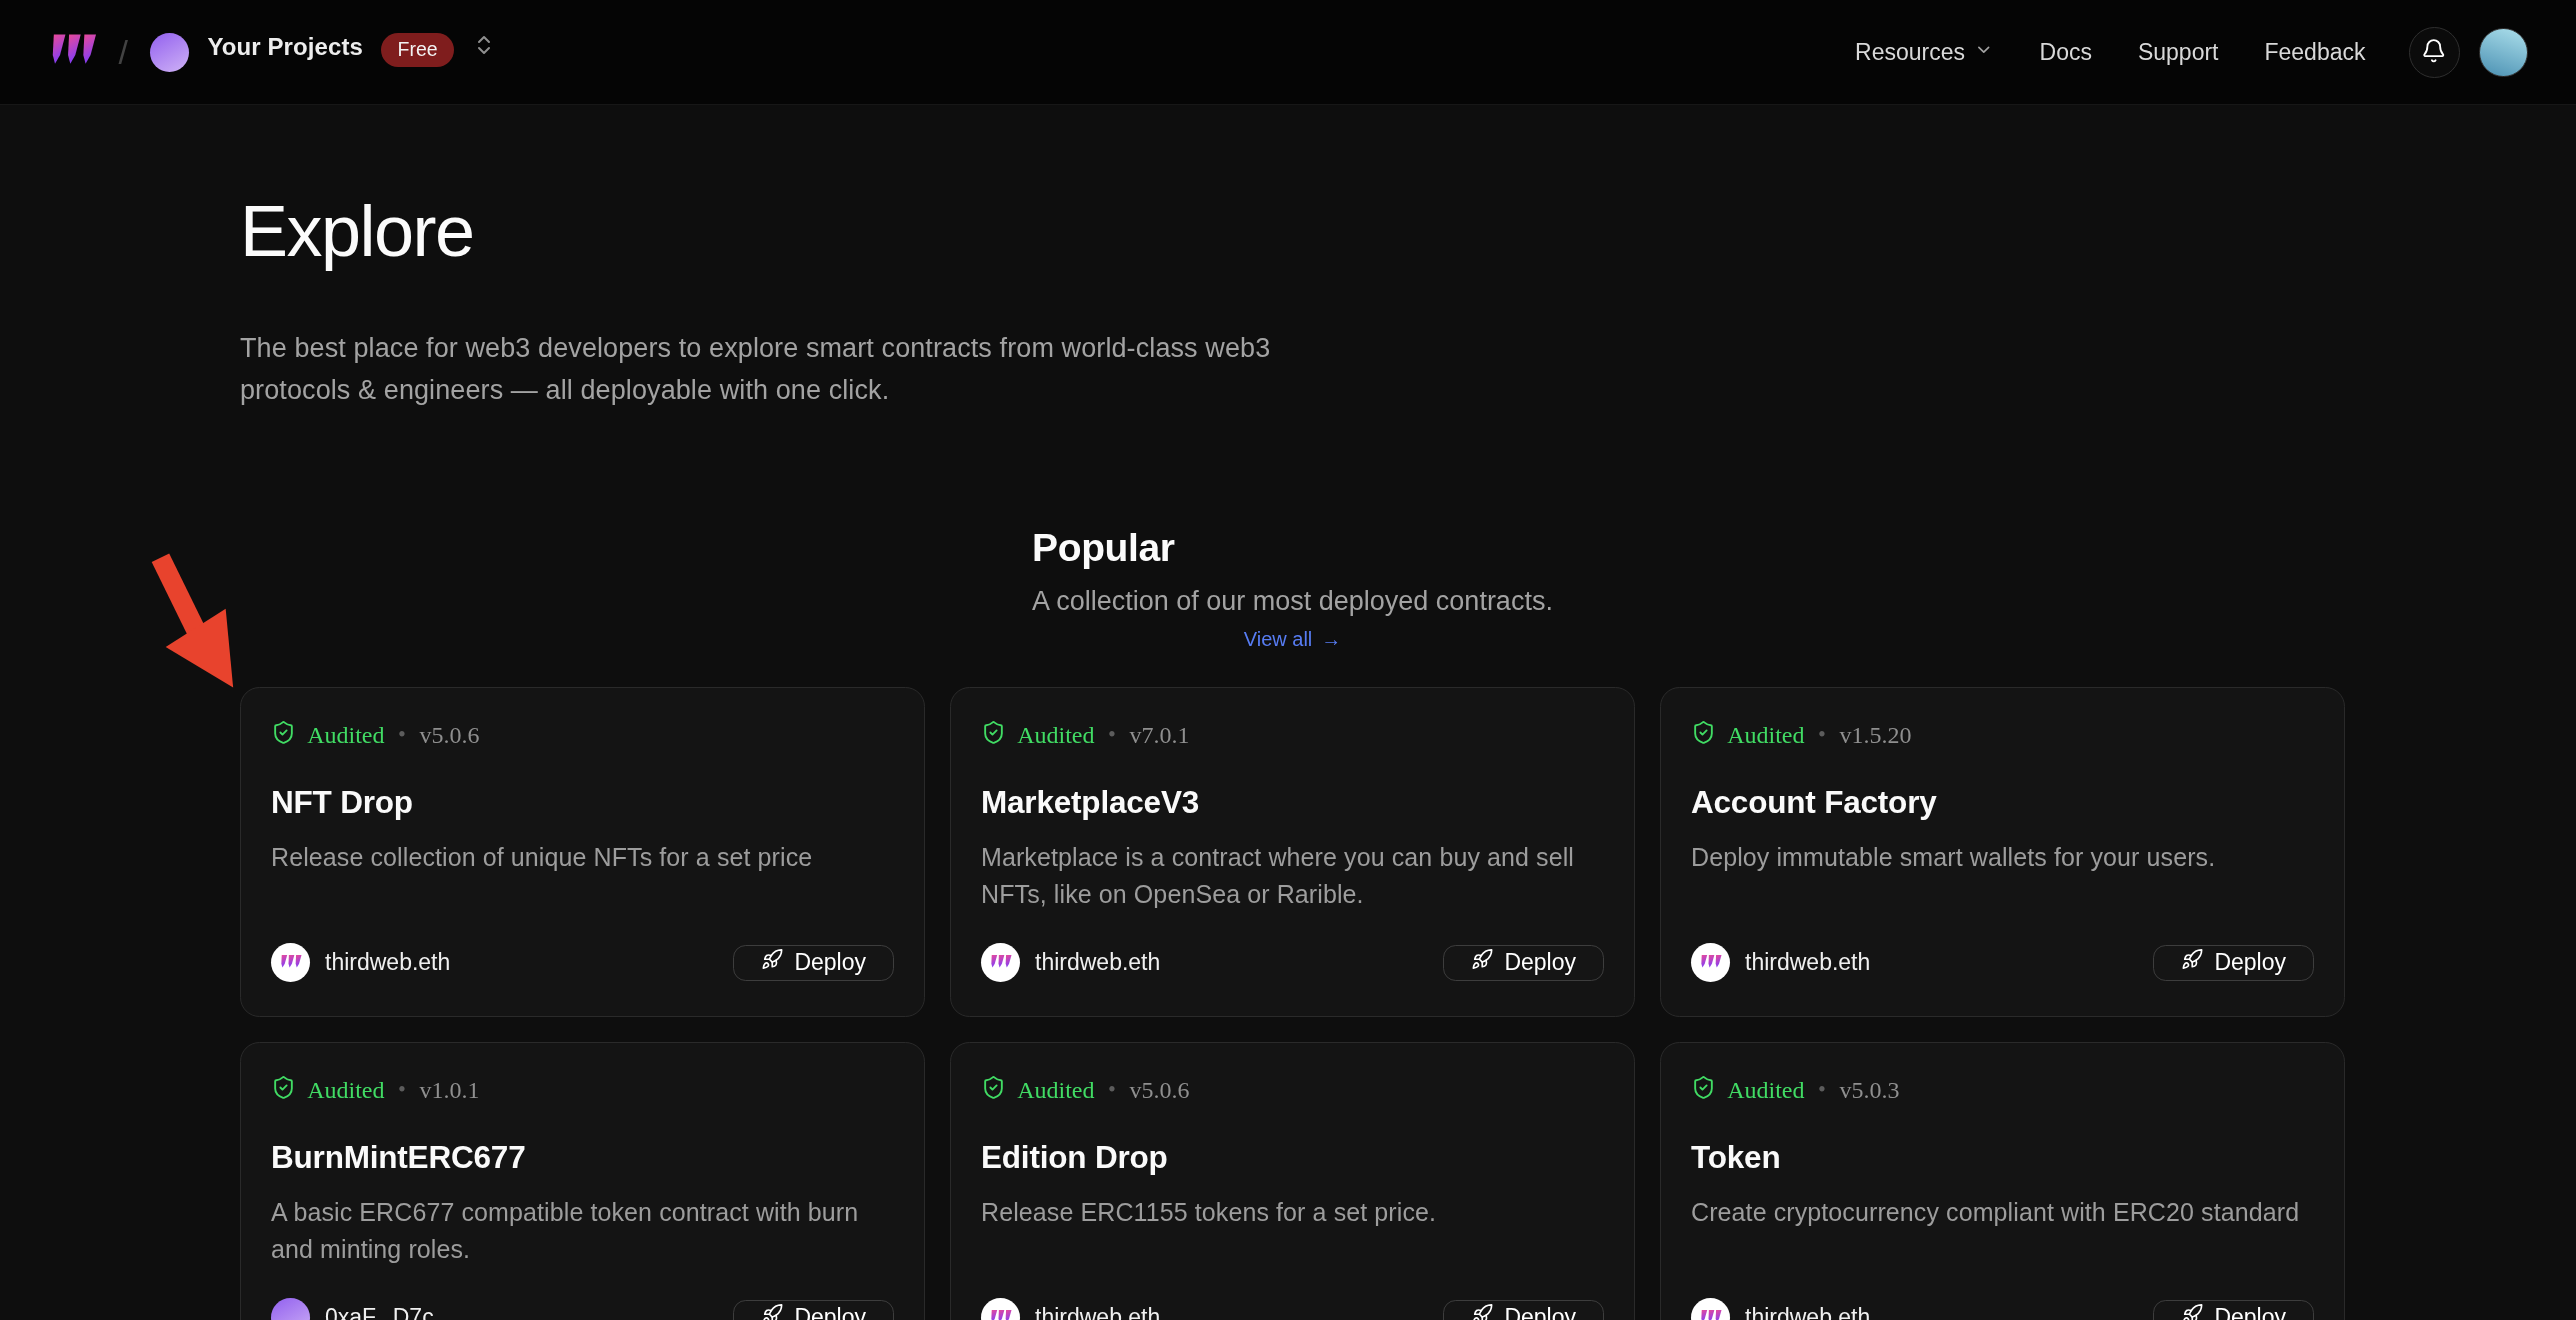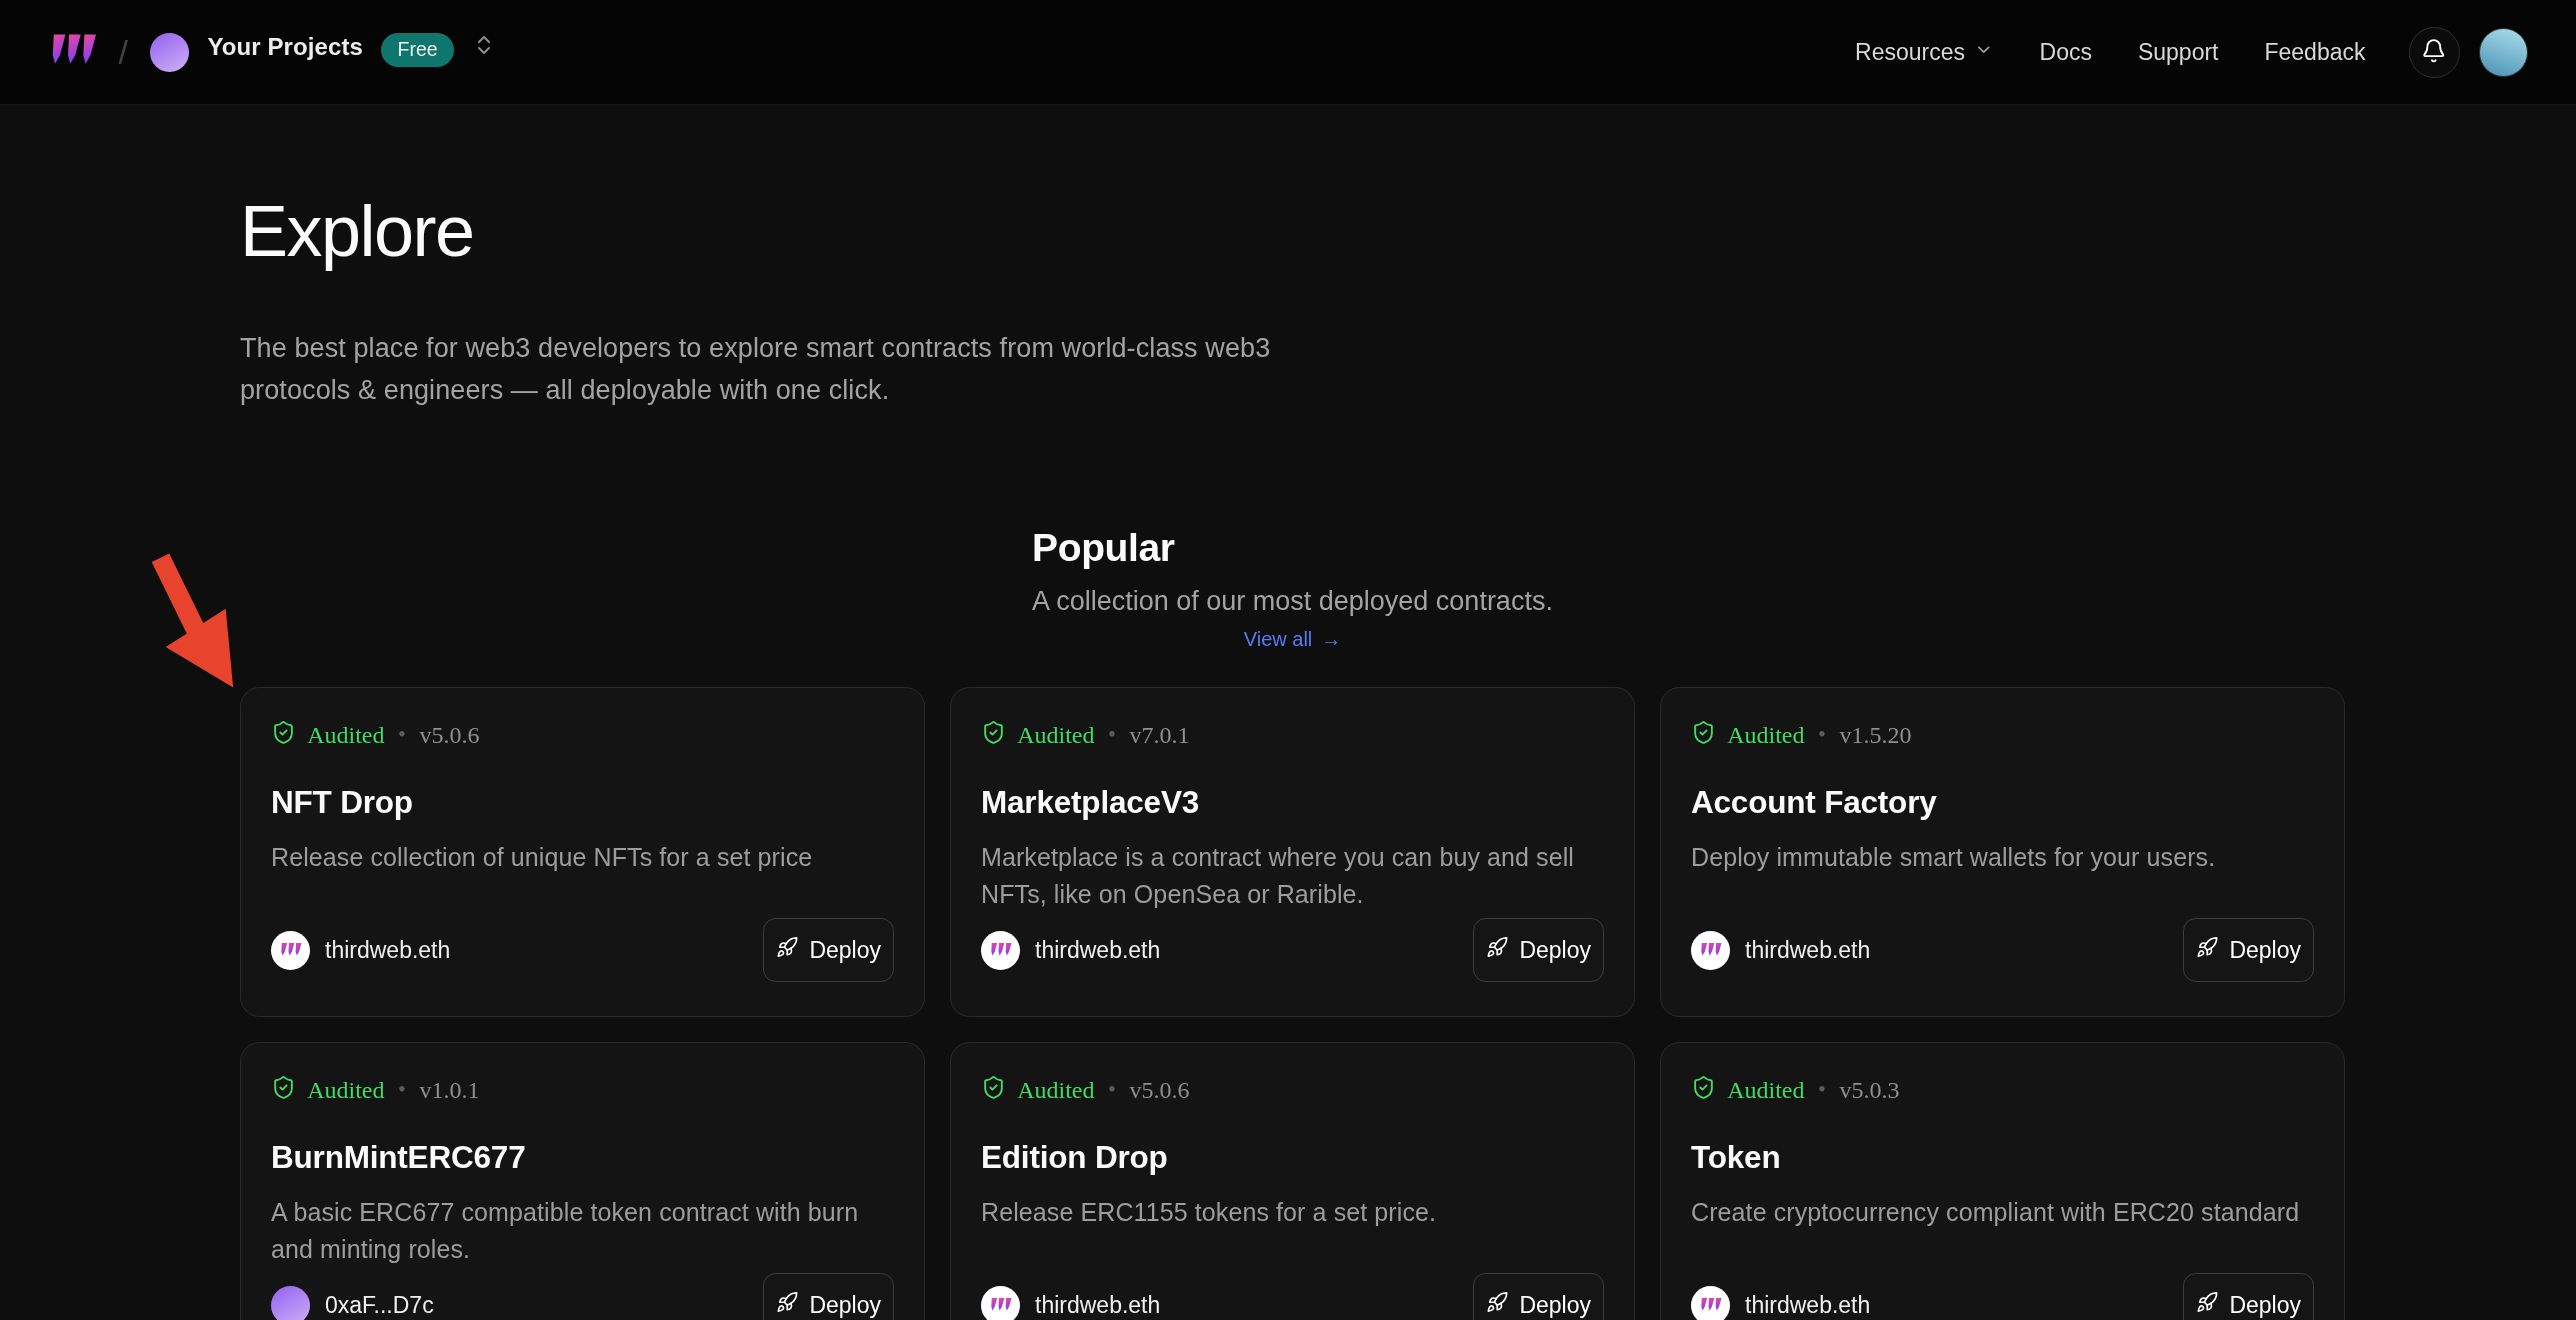--- a/index.html
+++ b/index.html
@@ -20,21 +20,21 @@
     display:flex;align-items:center;justify-content:space-between;
     padding:0 48px;border-bottom:0.7px solid #171717;
   }
   .topbar-left{display:flex;align-items:center;gap:22.5px;}
   .tw-logo svg{display:block;}
   .slash{color:#424242;font-size:34px;font-weight:300;line-height:1;}
   .project{display:flex;align-items:flex-start;gap:18px;cursor:pointer;}
   .project-avatar{width:39px;height:39px;border-radius:50%;
     background:linear-gradient(150deg,#9b6cf0 15%,#c9aaf5 90%);}
   .project-name{font-size:24px;font-weight:600;color:#ededed;letter-spacing:0.1px;}
-  .badge-free{background:#0f766e;color:#f2f2f2;font-size:19.5px;font-weight:500;
+  .badge-free{background:#7f1d1d;color:#f2f2f2;font-size:19.5px;font-weight:500;
     padding:6.7px 16.5px;border-radius:749px;line-height:1.1;}
   .unfold{display:flex;align-items:center;}
   .topbar-right{display:flex;align-items:center;gap:43px;}
   .nav{display:flex;align-items:center;gap:46px;}
   .nav-item{display:flex;align-items:flex-start;gap:9px;font-size:23px;color:#d9d9d9;cursor:pointer;}
   .icon-buttons{display:flex;align-items:center;gap:19.5px;}
   .bell-btn{width:51px;height:51px;border-radius:50%;border:0.7px solid #2f2f2f;background:#0b0b0b;
     display:flex;align-items:center;justify-content:center;cursor:pointer;}
   .user-avatar{width:49px;height:49px;border-radius:50%;cursor:pointer;
     background:linear-gradient(200deg,#a8dce9 5%,#4f94b5 95%);border:0.7px solid #333;}
@@ -57,21 +57,21 @@
   .dot-sep{color:#5c5c5c;font-size:22.5px;}
   .version{color:#8f8f8f;}
   .card-title{margin-top:33px;font-size:31.5px;font-weight:600;color:#fafafa;letter-spacing:-0.2px;}
   .card-desc{margin-top:18px;font-size:25px;line-height:1.5;color:#9d9d9d;letter-spacing:0.1px;}
   .card-footer{margin-top:auto;display:flex;align-items:center;justify-content:space-between;}
   .publisher{display:flex;align-items:center;gap:15px;font-size:23px;font-weight:500;color:#f0f0f0;}
   .publisher-avatar{width:39px;height:39px;border-radius:50%;flex:none;
     display:flex;align-items:center;justify-content:center;}
   .avatar-thirdweb{background:#ffffff;}
   .avatar-purple{background:linear-gradient(150deg,#9b6cf0 15%,#c9aaf5 90%);}
-  .deploy-btn{display:flex;align-items:center;gap:11.2px;height:64px;padding:0 12px;
+  .deploy-btn{display:flex;align-items:center;gap:11.2px;height:36px;padding:0 27px;
     border:0.7px solid #3d3d3d;border-radius:12.7px;background:#151515;color:#fff;
     font-family:inherit;font-size:23px;font-weight:500;cursor:pointer;}
   
   .annotation{position:absolute;left:0;top:0;pointer-events:none;}
 </style>
 </head>
 <body>
 
 <svg width="0" height="0" style="position:absolute" aria-hidden="true">
   <defs>

